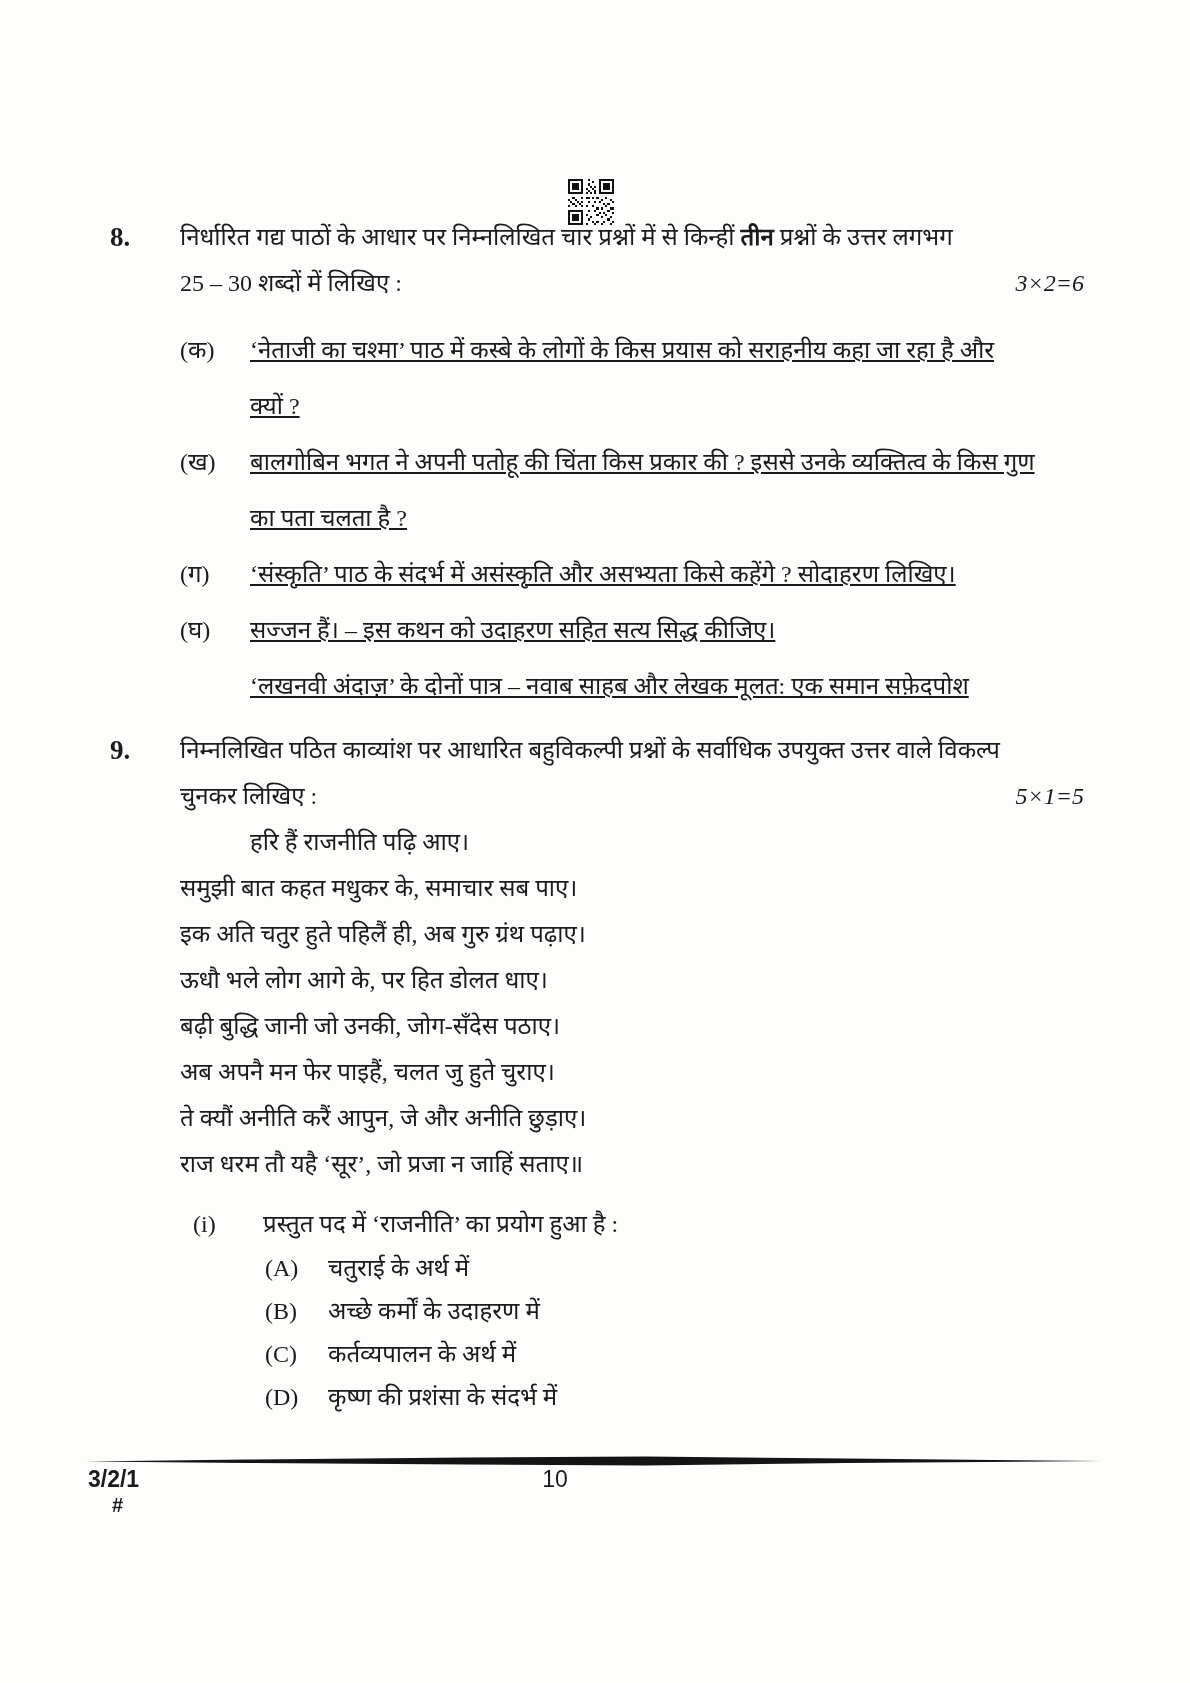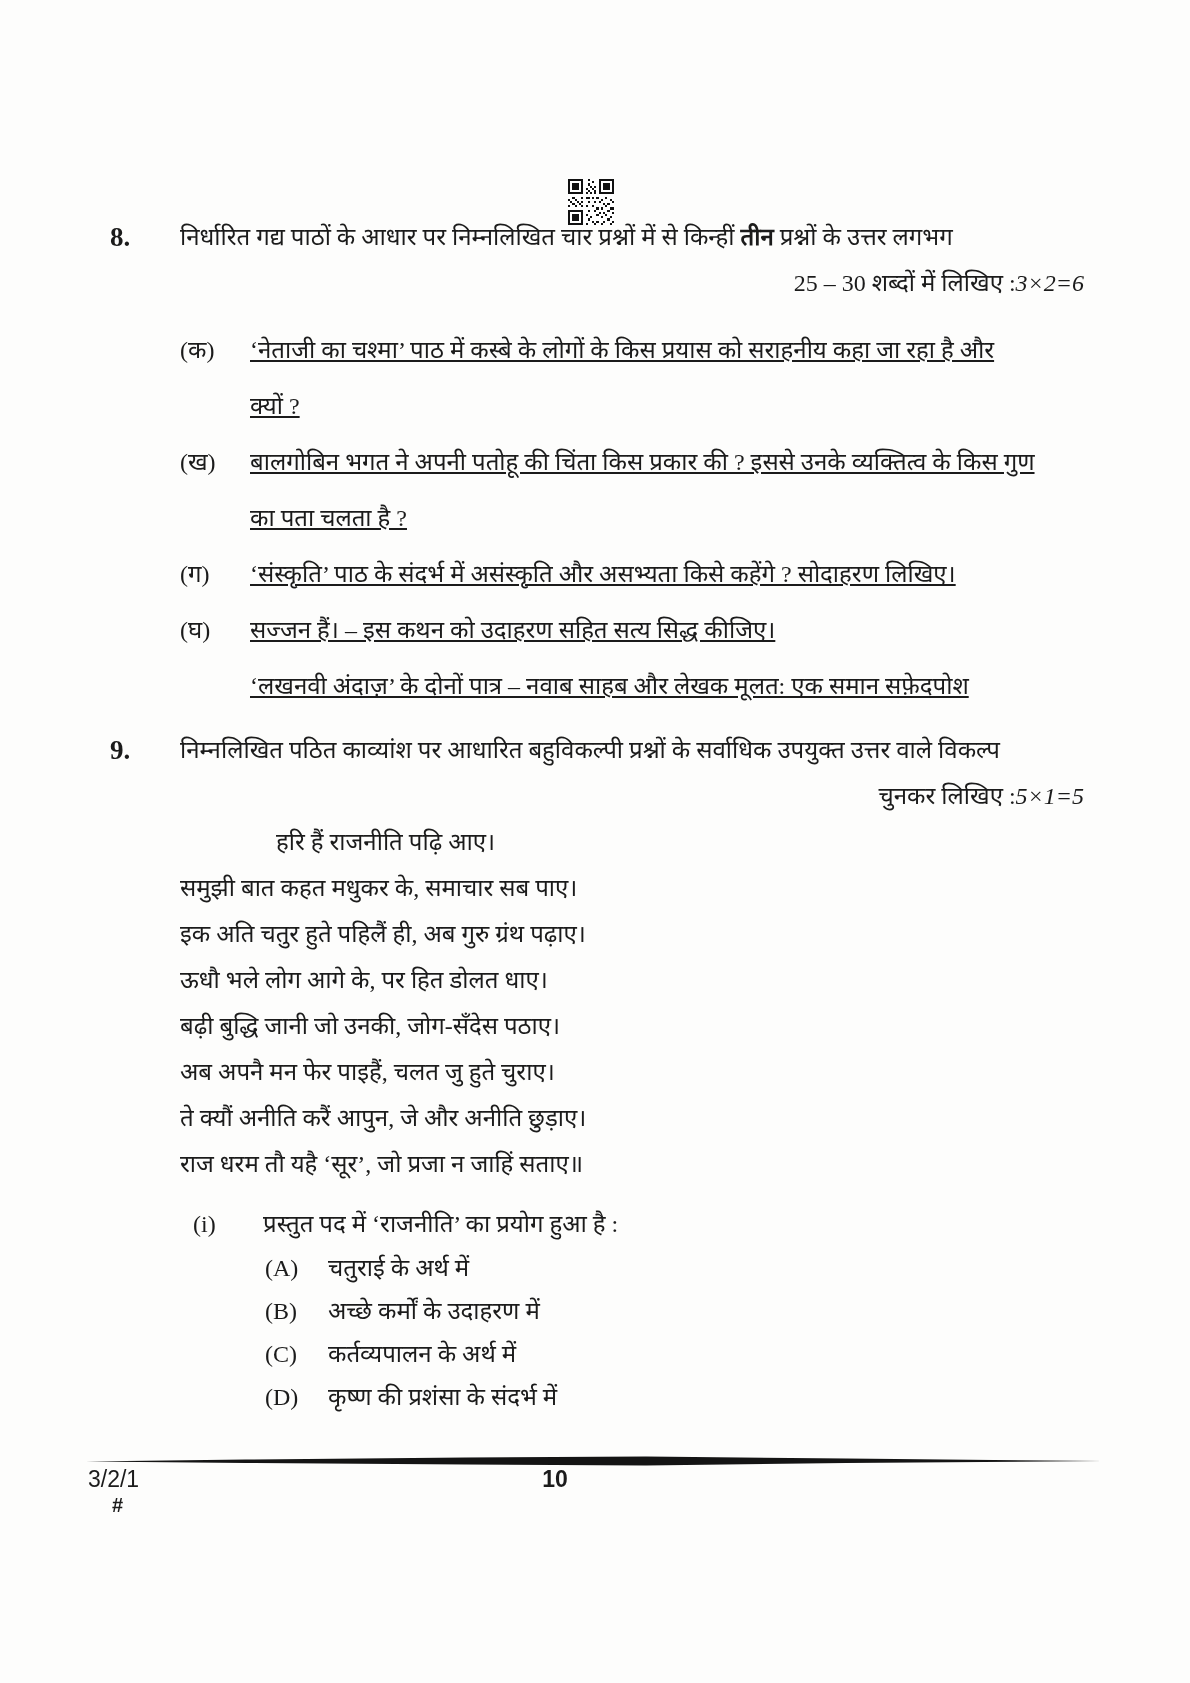--- a/index.html
+++ b/index.html
@@ -36,68 +36,68 @@
   }
   .qbody { flex: 1; min-width: 0; }
 
   .introline {
     font-size: 24px;
     line-height: 46px;
     white-space: nowrap;
   }
   .line-with-marks {
     display: flex;
-    justify-content: flex-end;
+    justify-content: space-between;
     font-size: 24px;
     line-height: 46px;
   }
   .marks {
     font-style: italic;
     font-size: 24px;
     white-space: nowrap;
   }
   .bi { font-weight: bold; }
 
   .subq-list { margin-top: 16px; }
   .subq { display: flex; font-size: 24px; line-height: 56px; }
   .subq-label { flex: 0 0 70px; white-space: nowrap; }
   .subq-lines { flex: 1; min-width: 0; }
   .subq-line { white-space: nowrap; text-decoration: underline; }
 
   .poem { font-size: 24px; line-height: 46px; }
   .pline { white-space: nowrap; }
-  .pline.first { margin-left: 96px; }
+  .pline.first { margin-left: 70px; }
 
   .mcq { margin-top: 14px; padding-left: 13px; font-size: 24px; }
   .mcq-q { display: flex; line-height: 46px; }
   .mcq-label { flex: 0 0 70px; }
   .mcq-qtext { white-space: nowrap; }
   .options { margin-left: 72px; }
   .option { display: flex; line-height: 43px; }
   .opt-label { flex: 0 0 63px; }
   .opt-text { white-space: nowrap; }
 
   .divider { position: absolute; left: 86px; top: 1455px; width: 1016px; height: 12px; }
   .divider svg { width: 100%; height: 100%; display: block; }
 
   .footer-code {
     position: absolute; left: 88px; top: 1466px;
     font-family: "Liberation Sans", "DejaVu Sans", sans-serif;
-    font-weight: normal; font-size: 23px;
+    font-weight: bold; font-size: 23px;
   }
   .footer-hash {
     position: absolute; left: 112px; top: 1494px;
     font-family: "Liberation Sans", "DejaVu Sans", sans-serif;
     font-weight: bold; font-size: 20px;
   }
   .page-num {
     position: absolute; left: 0; top: 1466px; width: 1110px;
     text-align: center;
     font-family: "Liberation Sans", "DejaVu Sans", sans-serif;
-    font-weight: bold; font-size: 23px;
+    font-weight: normal; font-size: 23px;
   }
 </style>
 </head>
 <body>
 
 <div class="page">
 
   <div class="qr">
     <svg viewBox="0 0 21 21" xmlns="http://www.w3.org/2000/svg">
       <rect x="0" y="0" width="21" height="21" fill="#fff"></rect>

